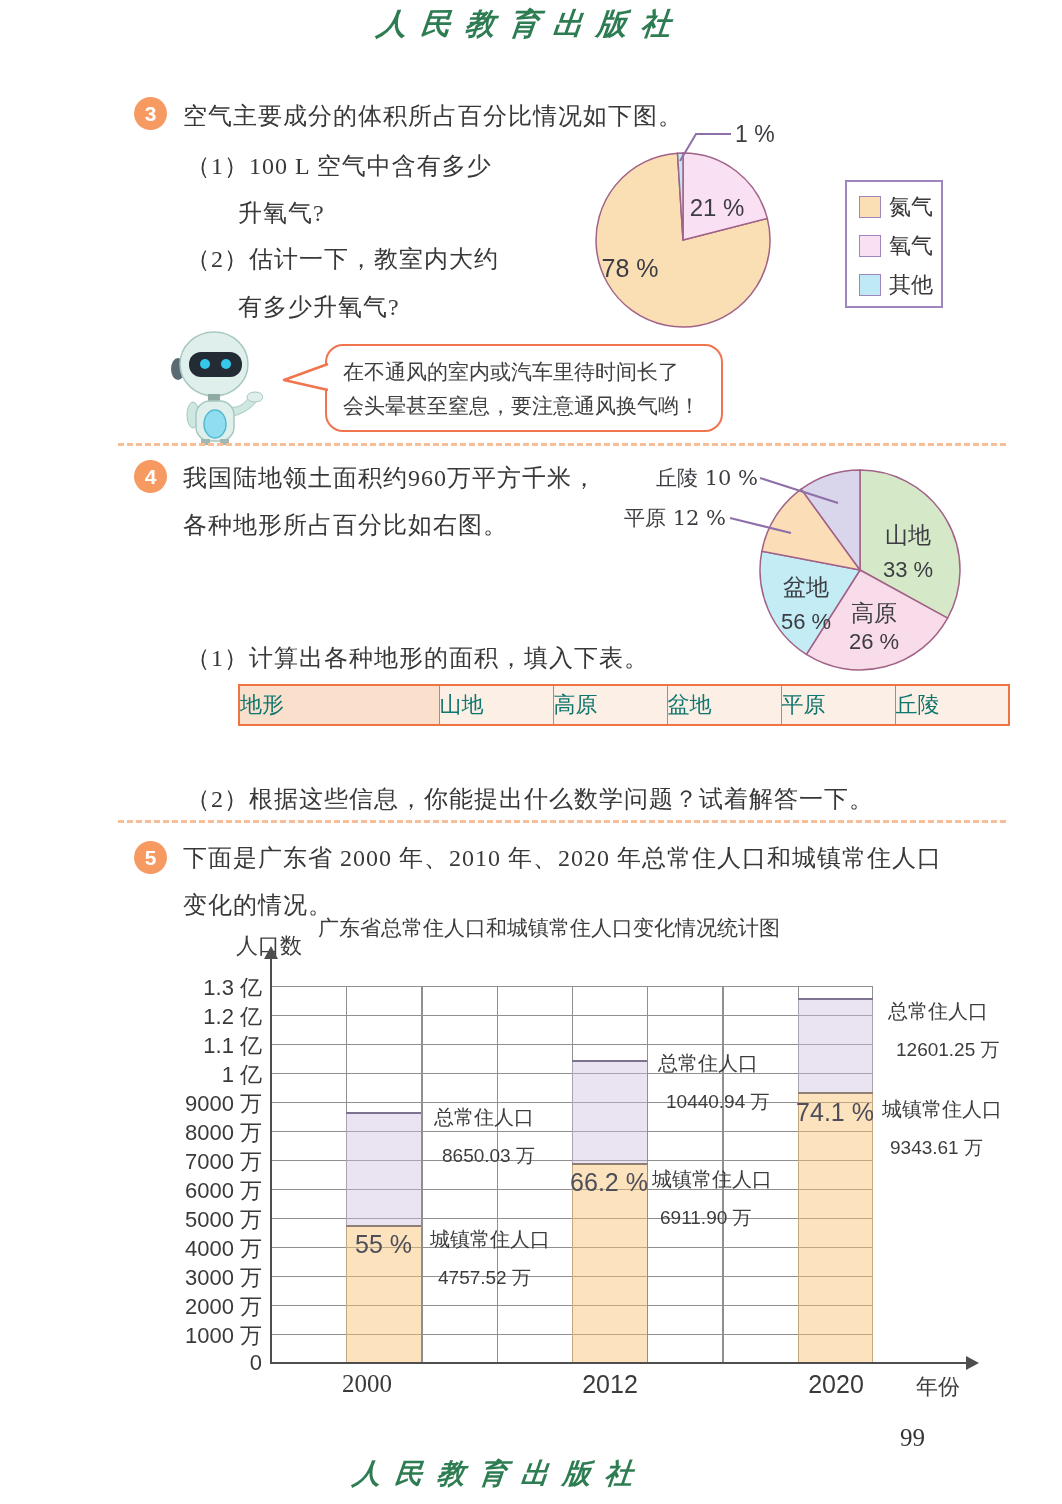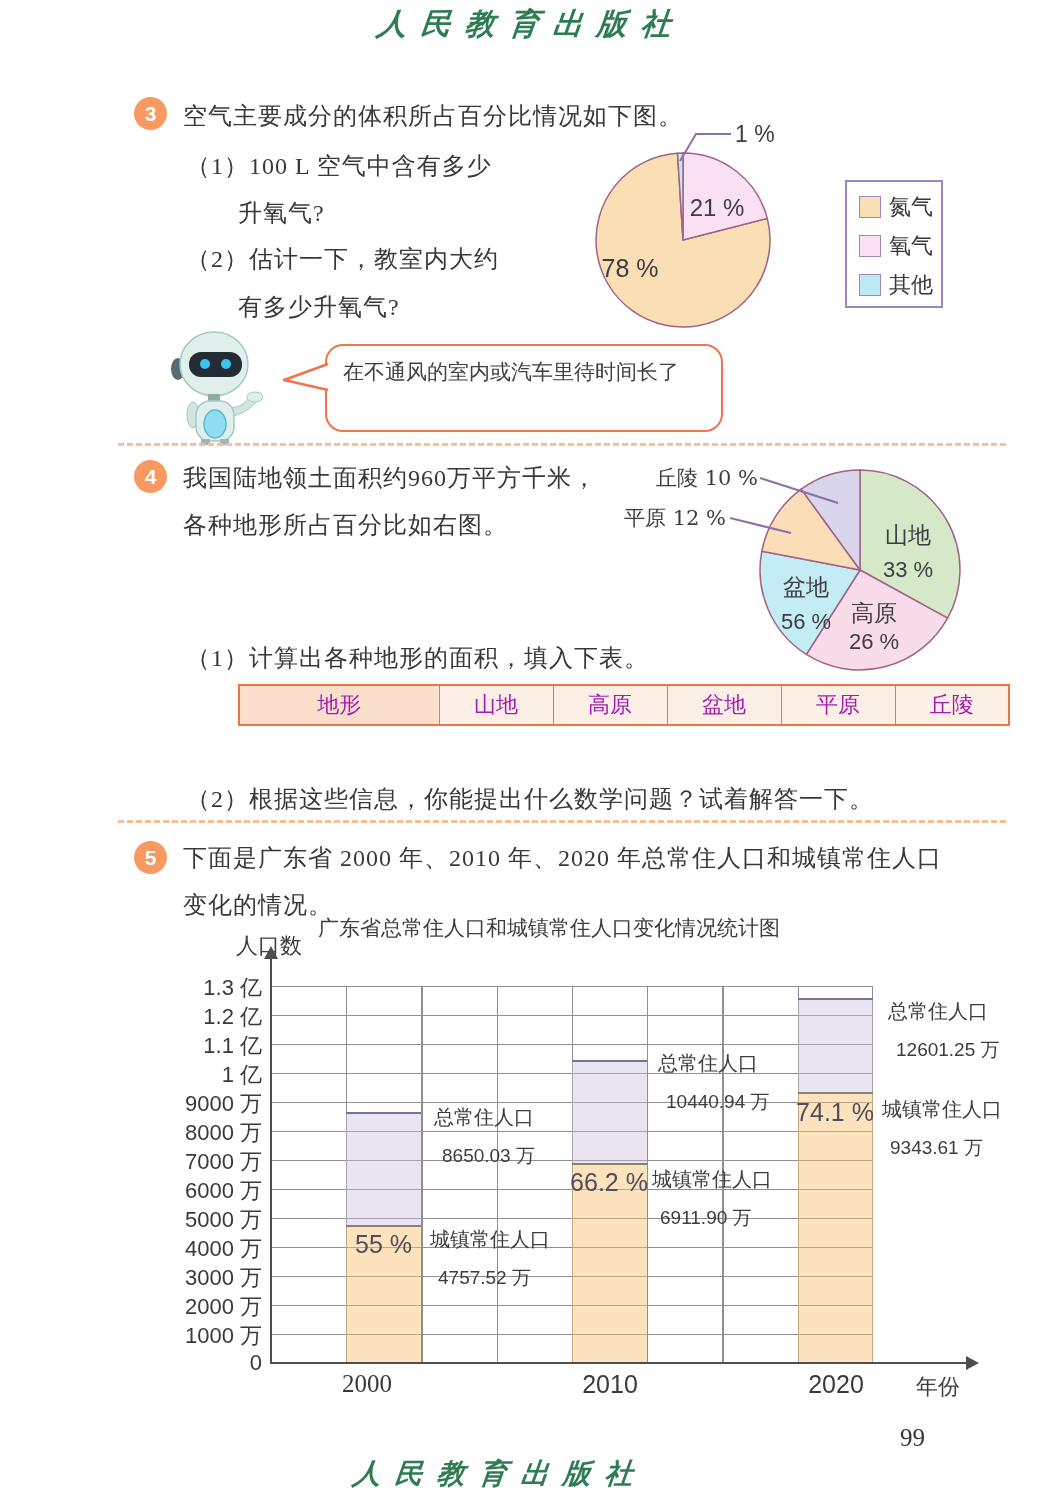--- a/index.html
+++ b/index.html
@@ -17,22 +17,22 @@
   .sep { border-top:3px dashed #F8BE97; width:888px; left:118px; }
   .bubble { border:2.5px solid #F0744E; border-radius:18px; background:#fff;
             width:398px; height:88px; padding:9px 16px; z-index:1; }
   .bubble div { font-family:"DejaVu Serif", serif; font-size:21px; line-height:34px;
                 white-space:nowrap; color:#3f3f3f; }
   .pietext { white-space:nowrap; color:#3c3c42; }
   .legend { border:2px solid #9F85BE; background:#fff; width:98px; padding:10px 0 6px 12px; }
   .lrow { display:flex; align-items:center; margin-bottom:9px; }
   .lswatch { width:22px; height:22px; border:1.5px solid #9F85BE; margin-right:8px; flex:none; }
   table.terrain { border-collapse:collapse; table-layout:fixed; }
-  table.terrain td { border:1.6px solid #EE7442; height:40px; text-align:center;
-                     font-size:22px; color:#a21caf; }
+  table.terrain td { border:1.6px solid #EE7442; height:40px; text-align:left;
+                     font-size:22px; color:#0f766e; }
   table.terrain { border:2.5px solid #EE7442; }
   .plot { background-image:
       repeating-linear-gradient(to bottom, #8f8f8f 0, #8f8f8f 1px, transparent 1px, transparent 29px),
       repeating-linear-gradient(to right,  #8f8f8f 0, #8f8f8f 1px, transparent 1px, transparent 75.25px);
       border-right:1px solid #8f8f8f; }
   .bar { position:absolute; z-index:2; }
   .bar.total { background:rgba(205,188,222,0.42); border-top:2px solid #7d7290; }
   .bar.urban { background:rgba(248,196,118,0.48); border-top:2px solid #8d7f72; }
   .ytick { position:absolute; left:120px; width:142px; text-align:right;
            font-family:"Liberation Sans", sans-serif; font-size:22px; color:#3a3a3a; }
@@ -103,20 +103,21 @@
   <ellipse cx="52" cy="97" rx="11" ry="14" fill="#8FDDEF" stroke="#55B9D2" stroke-width="1.5"></ellipse>
   <rect x="38" y="112" width="9" height="6" fill="#9FB8B2"></rect>
   <rect x="57" y="112" width="9" height="6" fill="#9FB8B2"></rect>
 </svg>
 
 <svg class="abs" style="left:280px; top:356px; z-index:2;" width="50" height="46" viewBox="0 0 50 46">
   <path d="M48,8 L4,24 L48,34" fill="#ffffff" stroke="#F0744E" stroke-width="2.5" stroke-linejoin="round"></path>
 </svg>
 <div class="abs bubble" style="left:325px; top:344px;">
   <div>在不通风的室内或汽车里待时间长了</div>
+  <div>会头晕甚至窒息，要注意通风换气哟！</div>
 </div>
 
 <div class="abs sep" style="top:443px;"></div>
 
 <div class="abs badge" style="left:134px; top:460px;">4</div>
 <div class="abs txt" style="left:183px; top:462px;">我国陆地领土面积约960万平方千米，</div>
 <div class="abs txt" style="left:183px; top:509px;">各种地形所占百分比如右图。</div>
 
 <svg class="abs" style="left:615px; top:455px;" width="360" height="230" viewBox="0 0 360 230">
   <path d="M245,115 L245,15 A100,100 0 0 1 332.6,163.2 Z" fill="#D5E9C8" stroke="#A26287" stroke-width="1.5"></path>
@@ -192,21 +193,21 @@
 <div class="ytick" style="top:1147px;">7000 万</div>
 <div class="ytick" style="top:1176px;">6000 万</div>
 <div class="ytick" style="top:1205px;">5000 万</div>
 <div class="ytick" style="top:1234px;">4000 万</div>
 <div class="ytick" style="top:1263px;">3000 万</div>
 <div class="ytick" style="top:1292px;">2000 万</div>
 <div class="ytick" style="top:1321px;">1000 万</div>
 <div class="ytick" style="top:1350px;">0</div>
 
 <div class="xtick" style="left:329px;font-family:Liberation Serif, serif;">2000</div>
-<div class="xtick" style="left:572px;">2010</div>
+<div class="xtick" style="left:572px;">2012</div>
 <div class="xtick" style="left:798px;">2020</div>
 
 <div class="pct" style="left:346px; top:1230px; width:75px;">55 %</div>
 <div class="pct" style="left:568px; top:1168px; width:82px;">66.2 %</div>
 <div class="pct" style="left:794px; top:1098px; width:82px;">74.1 %</div>
 
 <div class="anno" style="left:434px; top:1104px;">
   <div class="l1">总常住人口</div>
   <div class="l2">8650.03 万</div>
 </div>

